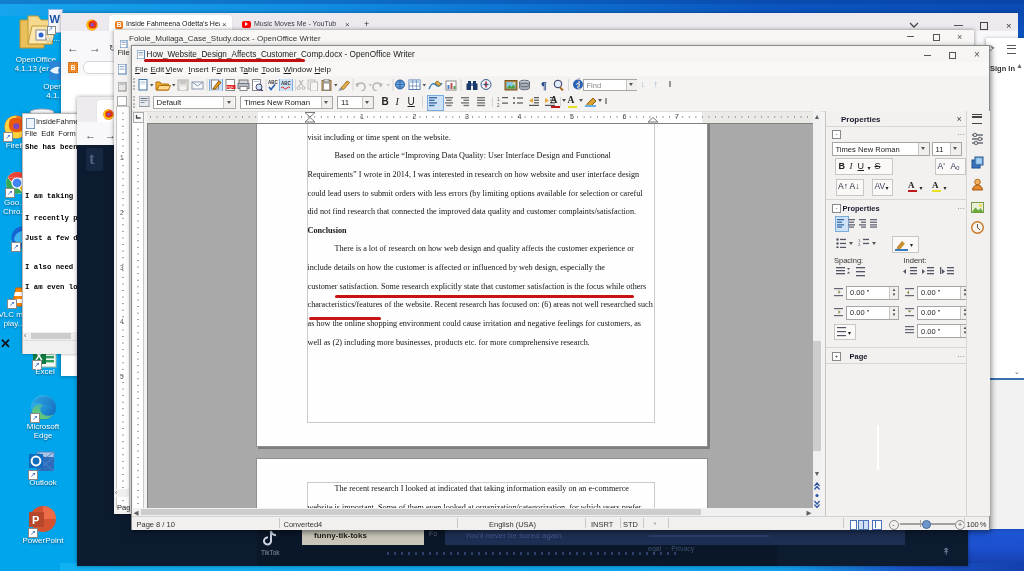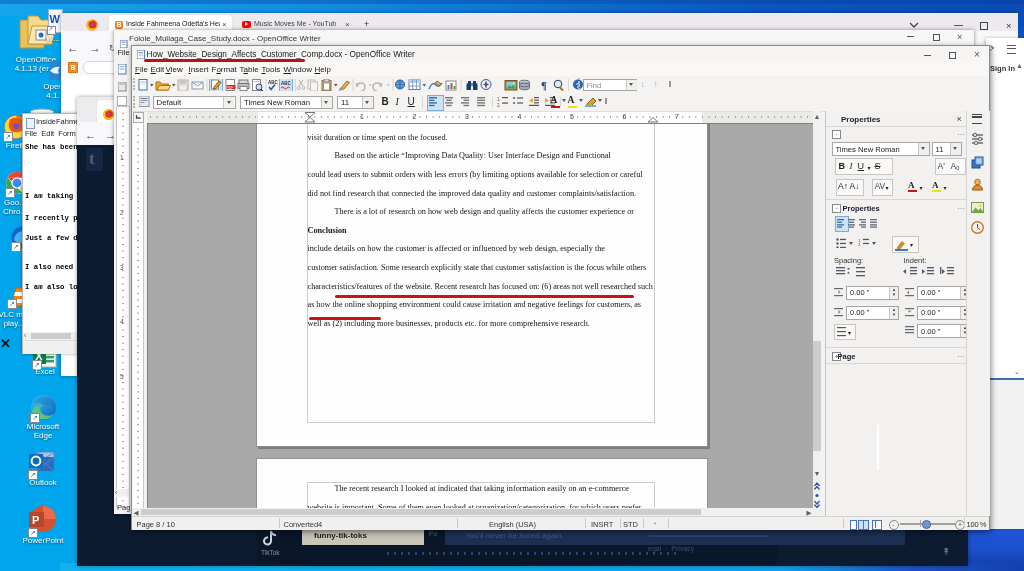--- a/index.html
+++ b/index.html
@@ -213,21 +213,21 @@
     <div class="abs" style="left:3px;top:4px;width:7px;height:9px;background:#eef3fa;border:1px solid #7a9ac0;"></div>
     <div class="abs" style="left:13px;top:3px;width:44px;height:10px;font-size:7.5px;color:#222;white-space:nowrap;overflow:hidden;">InsideFahmeenaO</div>
     <div class="abs" style="left:2px;top:15px;width:54px;height:10px;font-size:7.5px;color:#222;white-space:nowrap;overflow:hidden;">File&nbsp; Edit&nbsp; Form</div>
     <div class="abs" style="left:0px;top:27px;width:54.5px;height:191px;overflow:hidden;
          font-family:'Liberation Mono',monospace;font-size:7.3px;color:#000;font-weight:bold;white-space:pre;">
       <div class="abs" style="left:2px;top:2px;">She has been</div>
       <div class="abs" style="left:2px;top:51px;">I am taking</div>
       <div class="abs" style="left:2px;top:73px;">I recently p</div>
       <div class="abs" style="left:2px;top:93px;text-align:center;">Just a few d</div>
       <div class="abs" style="left:2px;top:122px;">I also need</div>
-      <div class="abs" style="left:2px;top:142px;">I am also lo</div>
+      <div class="abs" style="left:2px;top:142px;">I am even lo</div>
     </div>
     <div class="abs" style="left:0px;top:218px;width:55px;height:8px;background:#f0f0f0;">
       <div class="abs" style="left:1px;top:0px;color:#555;font-size:7px;line-height:8px;">‹</div>
       <div class="abs" style="left:8px;top:1px;width:40px;height:6px;background:#cdcdcd;"></div>
     </div>
     <div class="abs" style="left:0px;top:226px;width:55px;height:13px;background:#f0f0f0;border-top:1px solid #dcdcdc;"></div>
   </div>
 
   <div class="abs" id="smallff" style="left:77px;top:97px;width:891px;height:469px;background:#0d1b31;box-shadow:0 0 4px rgba(0,0,0,.4);">
     <div class="abs" style="left:0;top:0;width:891px;height:25px;background:#edebee;"></div>
@@ -603,26 +603,27 @@
     <div class="abs" id="canvas" style="left:15px;top:77px;width:666px;height:385.4px;background:#a9a9a9;overflow:hidden;border-top:1px solid #808080;border-left:1px solid #808080;">
 
       <div class="abs" style="left:108px;top:-6px;width:450px;height:327px;background:#fefefe;border:1px solid #8f8f8f;box-shadow:2px 2px 0 #7d7d7d;"></div>
 
       <div class="abs" style="left:159px;top:-6px;width:346px;height:304px;border:1px solid #cbcbcb;border-top:none;"></div>
 
       <div class="abs" style="left:108px;top:333.5px;width:450px;height:61px;background:#fefefe;border:1px solid #8f8f8f;"></div>
       <div class="abs" style="left:159px;top:358px;width:346px;height:40px;border:1px solid #cbcbcb;border-bottom:none;"></div>
 
       <div id="doctext" style="position:absolute;left:160px;top:4.7px;width:350px;font-family:'Liberation Serif',serif;font-size:8.2px;line-height:18.62px;color:#141414;white-space:nowrap;">
-        <div>visit duration or time spent on the focused.</div>
+        <div>visit including or time spent on the website.</div>
         <div style="padding-left:27px;">Based on the article “Improving Data Quality: User Interface Design and Functional</div>
+        <div>Requirements” I wrote in 2014, I was interested in research on how website and user interface design</div>
         <div>could lead users to submit orders with less errors (by limiting options available for selection or careful</div>
         <div>did not find research that connected the improved data quality and customer complaints/satisfaction.</div>
+        <div style="font-weight:bold;">Conclusion</div>
         <div style="padding-left:27px;">There is a lot of research on how web design and quality affects the customer experience or</div>
-        <div style="font-weight:bold;">Conclusion</div>
         <div>include details on how the customer is affected or influenced by web design, especially the</div>
         <div>customer satisfaction. Some research explicitly state that customer satisfaction is the focus while others</div>
         <div>characteristics/features of the website. Recent research has focused on: (6) areas not well researched such</div>
         <div>as how the online shopping environment could cause irritation and negative feelings for customers, as</div>
         <div>well as (2) including more businesses, products etc. for more comprehensive research.</div>
       </div>
       <div id="doctext2" style="position:absolute;left:160px;top:356.1px;width:350px;font-family:'Liberation Serif',serif;font-size:8.2px;line-height:18.62px;color:#141414;white-space:nowrap;">
         <div style="padding-left:27px;">The recent research I looked at indicated that taking information easily on an e-commerce</div>
         <div>website is important. Some of them even looked at organization/categorization, for which users prefer</div>
       </div>
@@ -840,21 +841,21 @@
         <div class="abs" style="left:42px;top:0;width:8px;height:12px;background:#f0efed;border-left:1px solid #c8c6c2;font-size:5px;line-height:5px;text-align:center;color:#444;">▴<br>▾</div>
         </div>
       <div class="abs" style="left:79.5px;top:215.5px;width:10px;height:9px;"><svg width="10" height="9">
             <rect x="0" y="0" width="9" height="1.2" fill="#667"></rect>
             <rect x="0" y="3" width="9" height="1.2" fill="#667"></rect>
             <rect x="0" y="6" width="9" height="1.2" fill="#667"></rect>
           </svg></div>
       <div class="abs" style="left:0;top:236.5px;width:141.5px;height:1px;background:#d8d6d2;"></div>
 
       <div class="abs" style="left:6.5px;top:241.5px;width:7px;height:7px;border:1px solid #888;background:#fff;font-size:6px;line-height:6.5px;text-align:center;color:#333;">+</div>
-      <span class="abs" style="left:12px;top:241px;font-weight:bold;color:#1a1a2e;">Page</span>
+      <span class="abs" style="left:24px;top:241px;font-weight:bold;color:#1a1a2e;">Page</span>
       <span class="abs" style="left:132px;top:239px;color:#555;letter-spacing:.5px;">...</span>
       <div class="abs" style="left:0;top:252.5px;width:141.5px;height:1px;background:#d8d6d2;"></div>
 
       <div class="abs" style="left:51px;top:314.5px;width:2px;height:45px;background:#fff;"></div>
     </div>
 
     <div class="abs" id="tabstrip" style="left:834.5px;top:64.5px;width:23px;height:405px;background:#f2f1ef;border-left:1px solid #d8d6d2;">
       <div class="abs" style="left:5px;top:3px;width:10px;height:8px;border-top:1.6px solid #444;border-bottom:1.6px solid #444;">
           <div style="margin-top:1.8px;height:1.6px;background:#444;"></div>
         </div>

